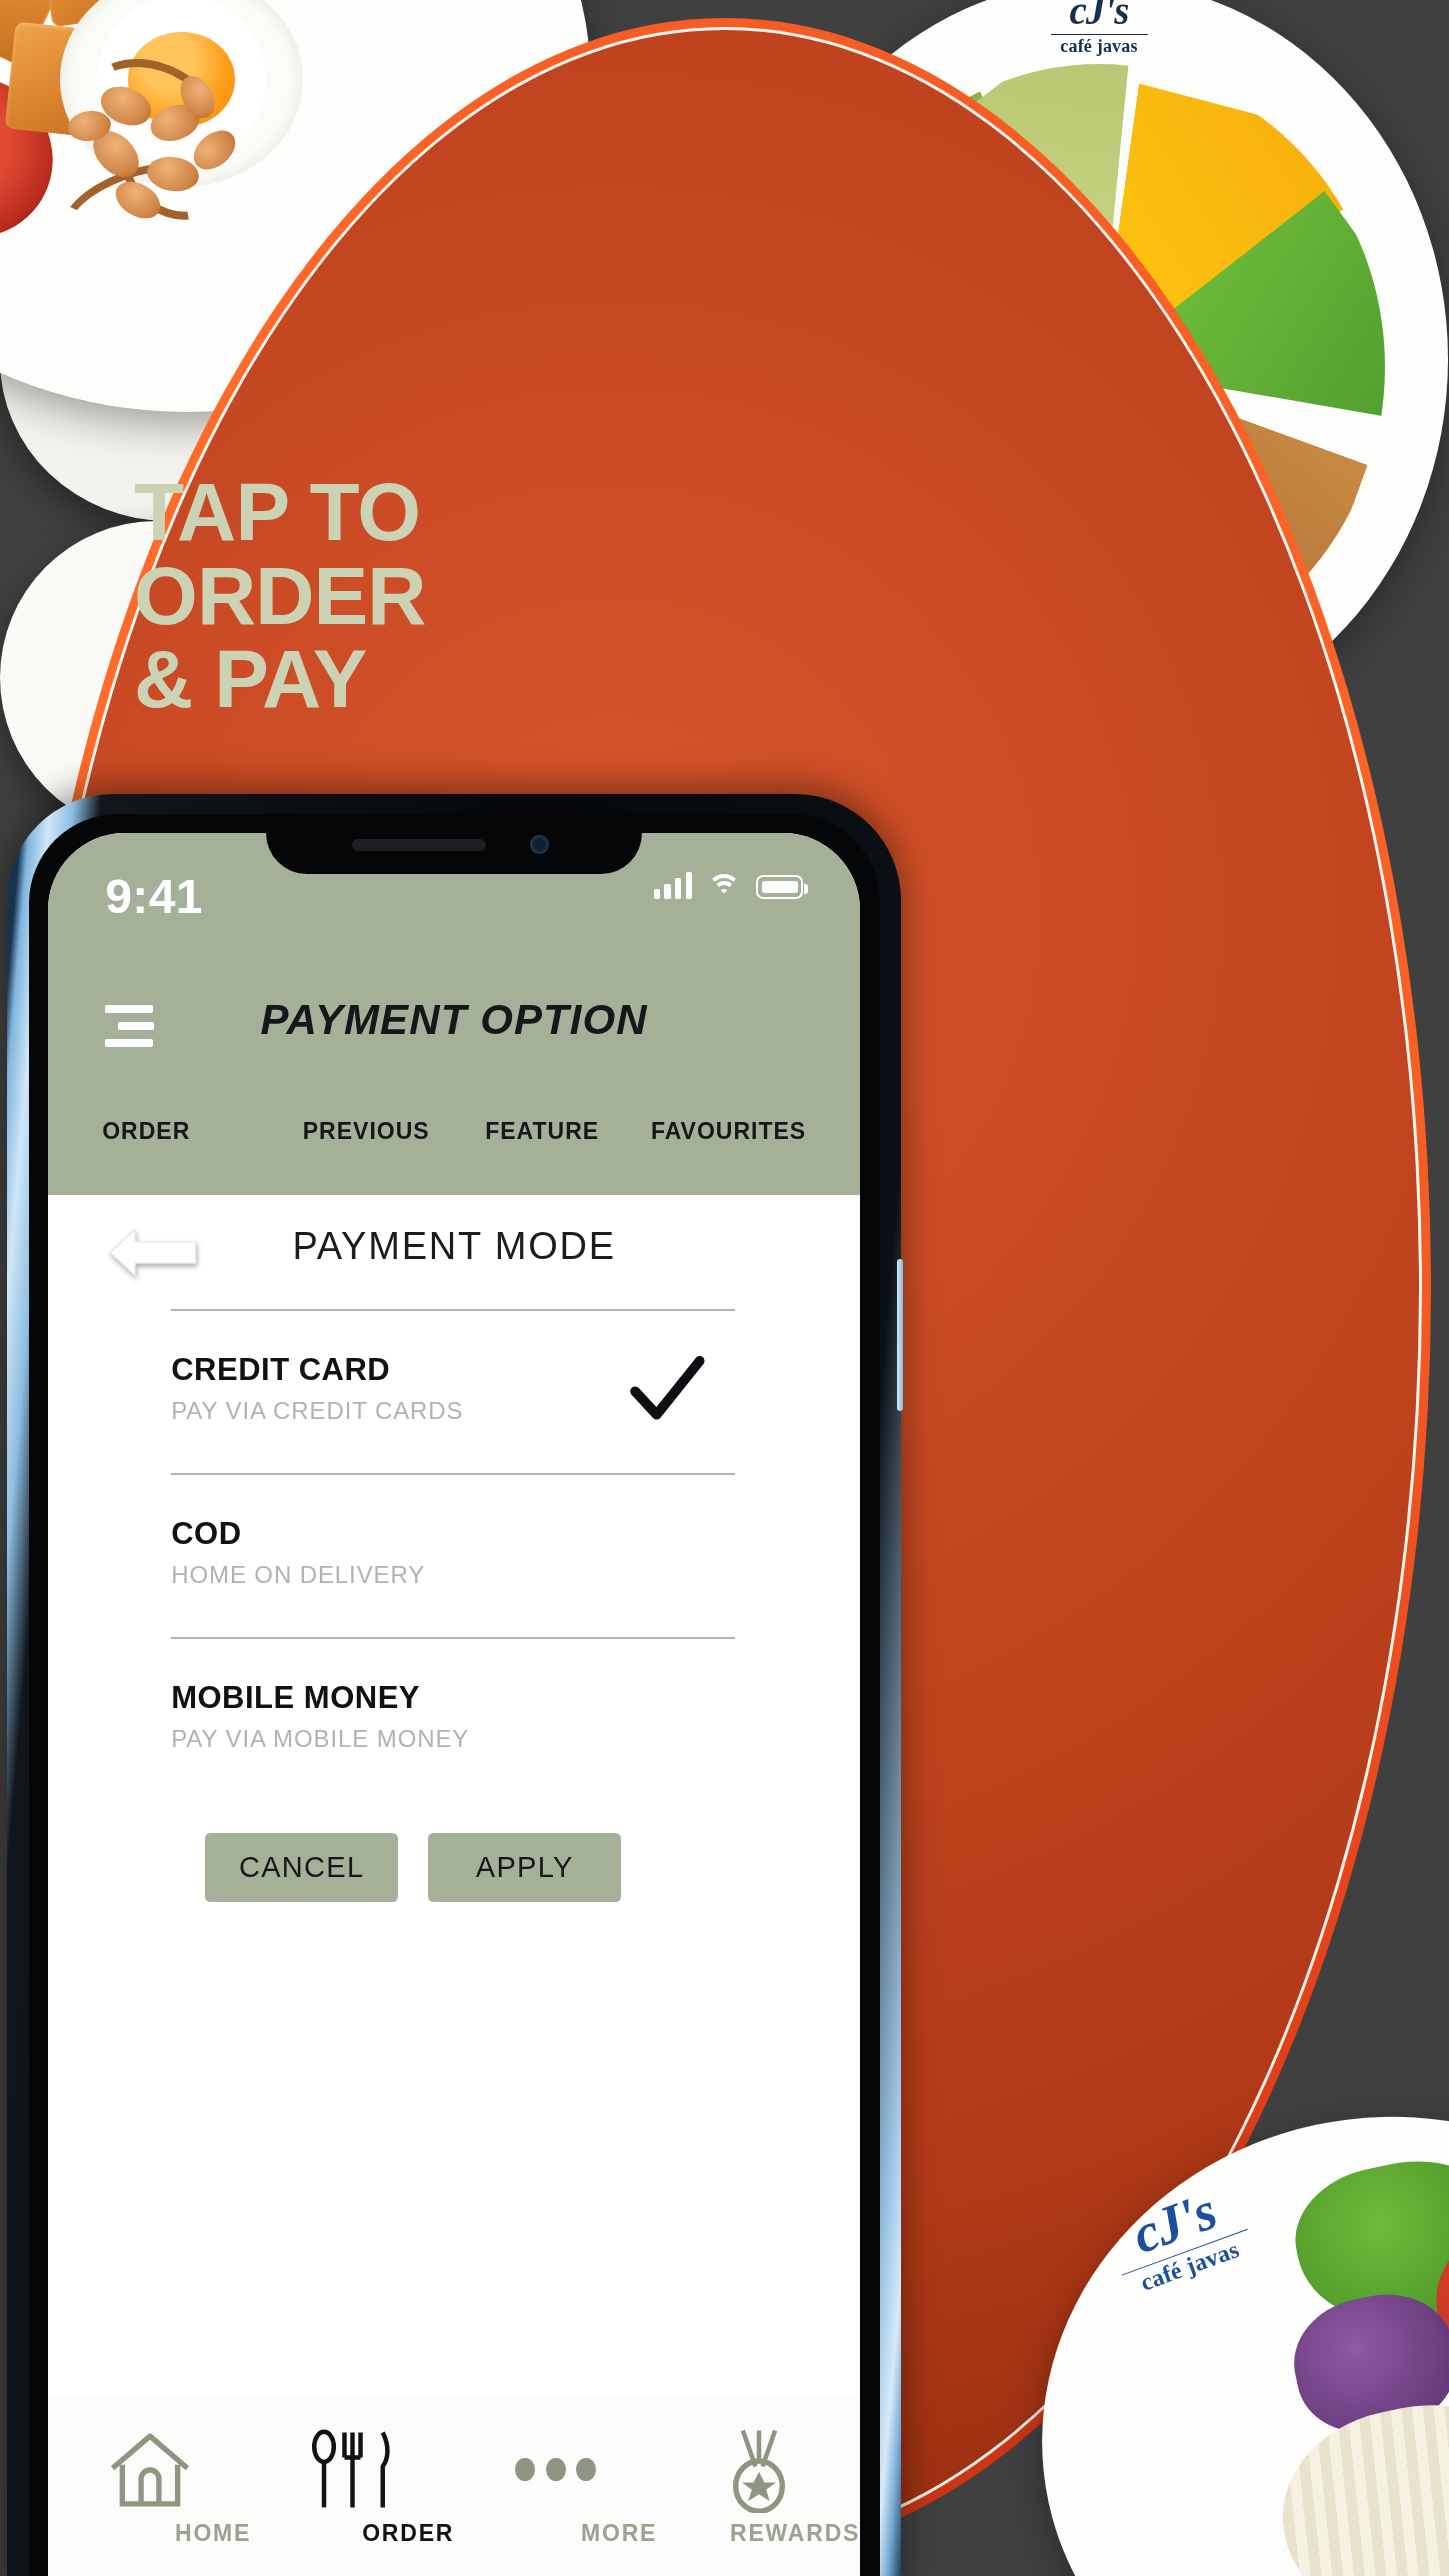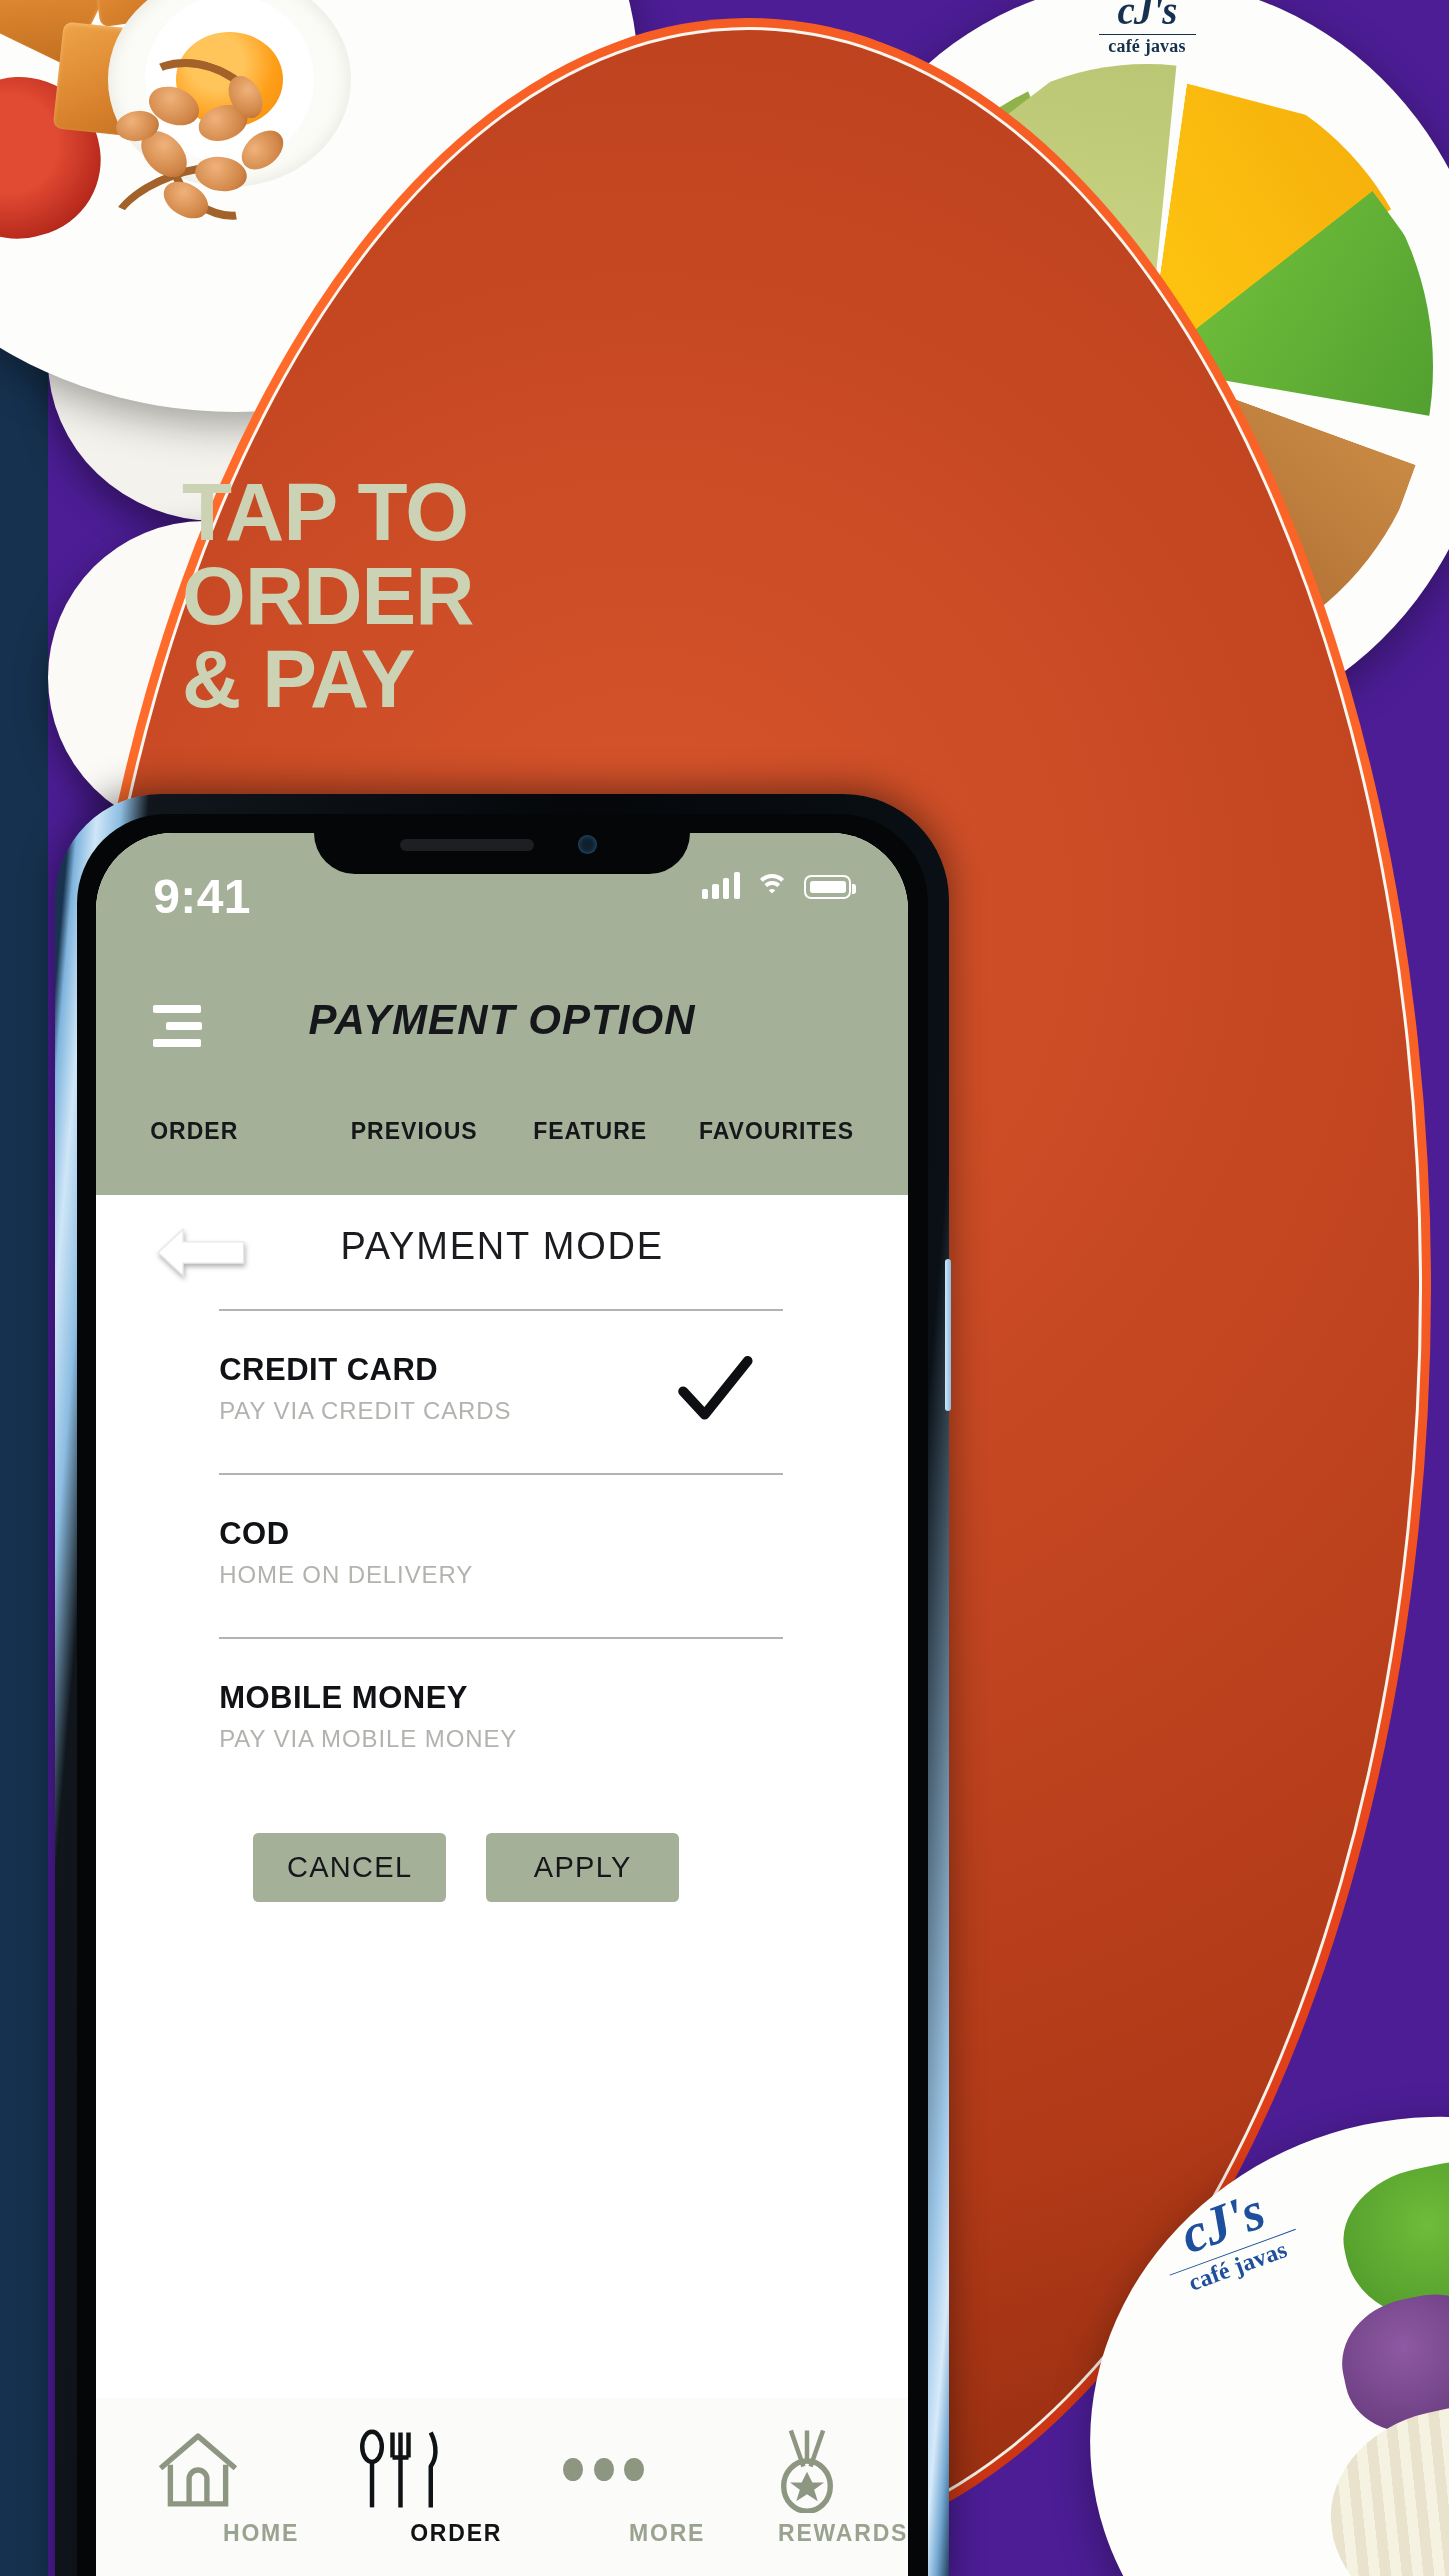--- a/index.html
+++ b/index.html
@@ -3,21 +3,21 @@
 <meta charset="utf-8">
 <style>
   * { margin:0; padding:0; box-sizing:border-box; }
   html,body { width:1449px; height:2576px; }
   body {
     font-family: "Liberation Sans", sans-serif;
     background:#16314f;
     position:relative;
     overflow:hidden;
   }
-  .stage { position:absolute; inset:0; background:#4c1d95;margin-left:48px; }
+  .stage { position:absolute; inset:0; background:#404040; }
 
   
   .plate { position:absolute; border-radius:50%; background:#fdfdfb;
            box-shadow:0 12.5px 41px rgba(0,0,0,.35); overflow:hidden; }
 
   
   #plate-breakfast { left:-215px; top:-268px; width:805px; height:680px; }
   .bk-food { position:absolute; }
   .egg { border-radius:50%;
          background:radial-gradient(circle at 50% 50%, #ffffff 0 52%, #fbfbf7 52% 100%);
@@ -140,21 +140,21 @@
   .mode-title { position:absolute; left:0; right:0; top:30px; text-align:center;
       font-size:38px; color:#1a1c1f; letter-spacing:1.8px; font-weight:400; }
 
   .pay-list { padding:0 125px 0 123px; }
   .pay-item { position:relative; border-top:2.7px solid #b3b3b3; padding:41px 0 48px; cursor:pointer; }
   .pay-item:first-child{border-top:2.7px solid #b3b3b3;}
   .pay-name { font-size:31px; font-weight:800; color:#101216; letter-spacing:0.5px; }
   .pay-desc { font-size:24px; color:#b3b2ae; letter-spacing:0.9px; margin-top:9px; }
   .tick { position:absolute; right:30px; top:41px; width:77px; height:77px; }
 
-  .action-row { display:flex; gap:40px; padding:32px 0 0 157px; }
+  .action-row { display:flex; gap:30px; padding:32px 0 0 157px; }
   .btn { background:#a5b099; color:#15171a; border:none; border-radius:5.4px;
       font-family:"Liberation Sans",sans-serif; font-size:29px; letter-spacing:1.3px;
       padding:18px 0; width:193px; cursor:pointer; }
   .btn.apply { width:193px; }
 
   
   .bottom-nav { position:absolute; left:0; right:0; bottom:0; height:195px;
       background:#fbfbfa; display:flex; align-items:flex-start; padding-top:21.5px; }
   .nav-item { flex:1; text-align:right; cursor:pointer; }
   .nav-ico { height:100px; display:flex; align-items:center; justify-content:center; }

